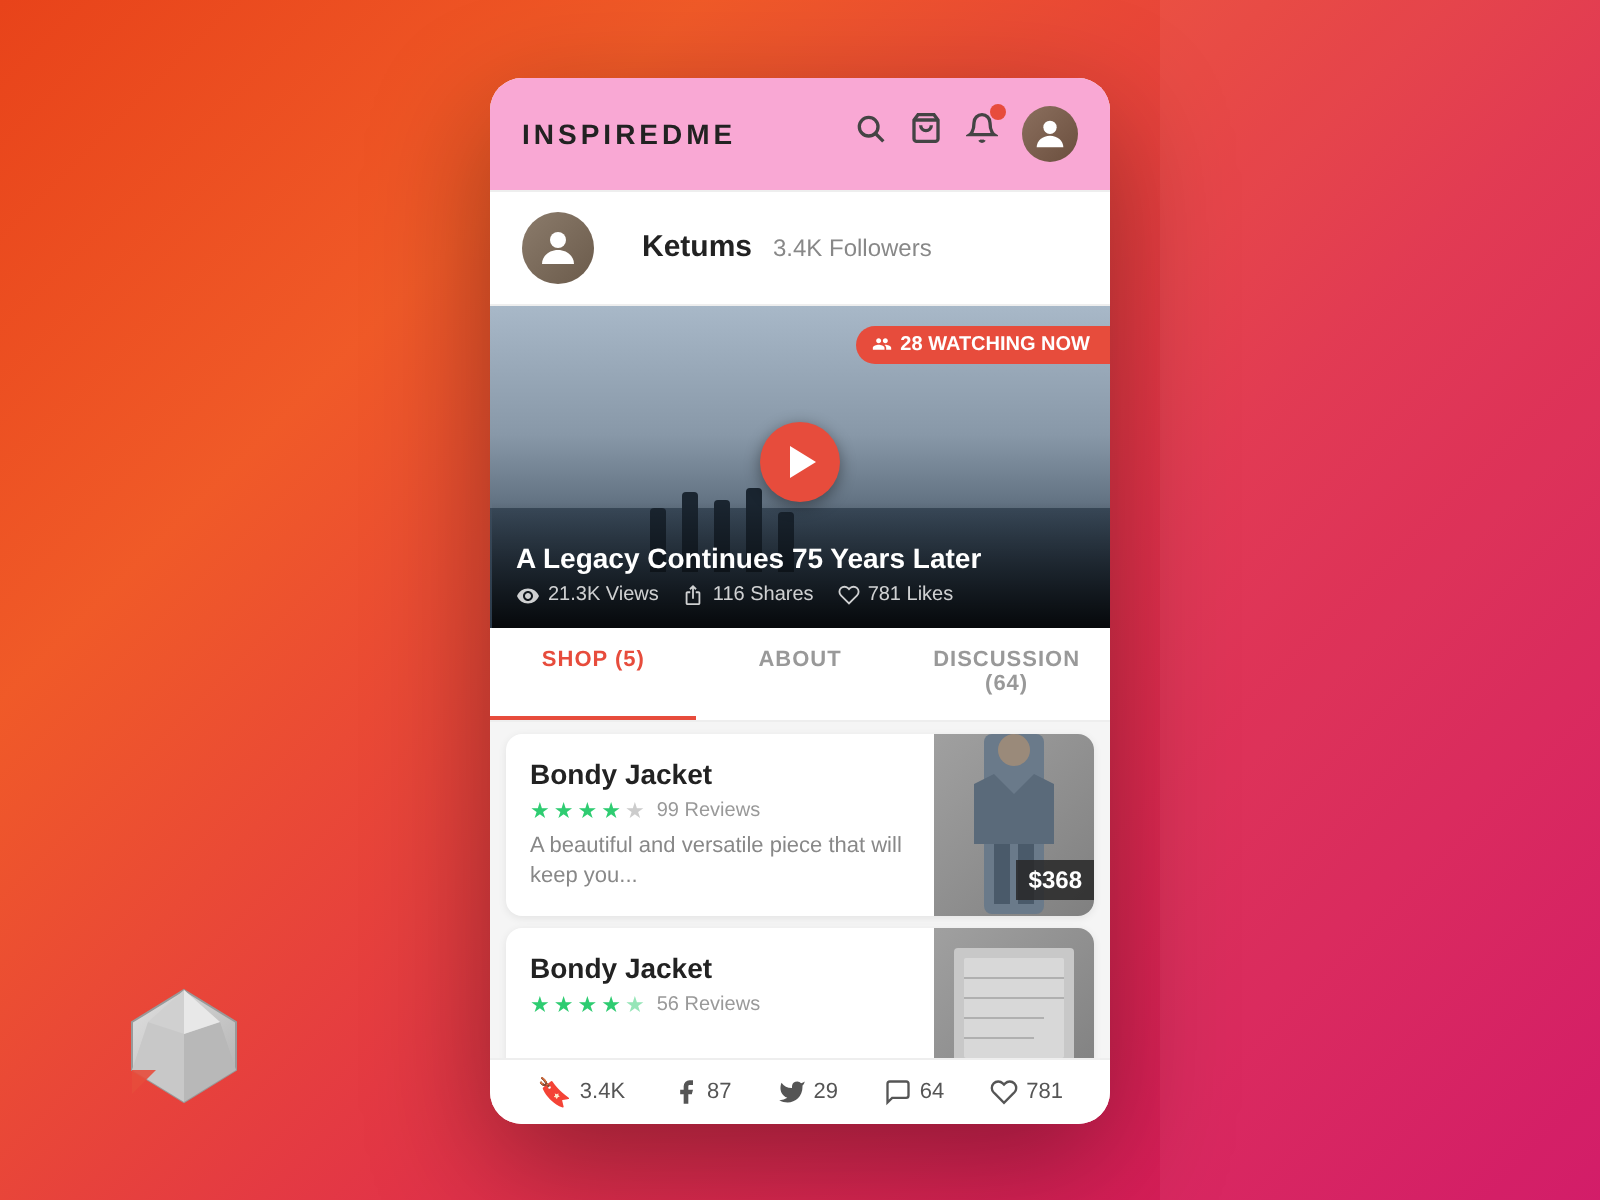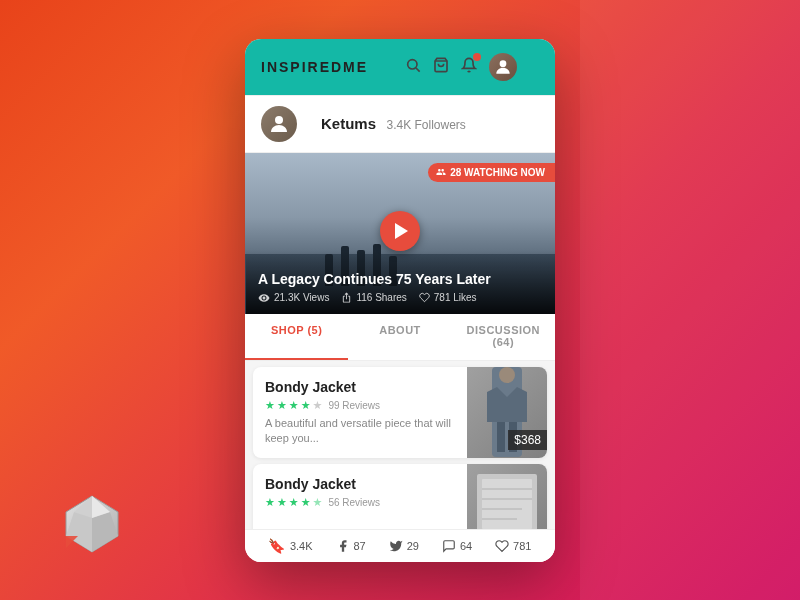--- a/index.html
+++ b/index.html
@@ -43,24 +43,25 @@
       z-index: 10;
       width: 310px;
       background: #f5f5f5;
       border-radius: 16px;
       overflow: hidden;
       box-shadow: 0 20px 60px rgba(0,0,0,0.35);
     }
 
     
     .header {
-      background: #14b8a6;
+      background: #f9a8d4;
       padding: 14px 16px;
       display: flex;
       align-items: center;
+      justify-content: space-between;
       border-bottom: 1px solid #eee;
       gap: 37px;
     }
     .header-logo {
       font-size: 14px;
       font-weight: 700;
       letter-spacing: 2px;
       color: #222;
     }
     .header-icons {
@@ -287,21 +288,21 @@
       align-items: center;
       justify-content: center;
     }
     .price-tag {
       position: absolute;
       bottom: 8px;
       right: 0;
       background: rgba(40,40,40,0.85);
       color: #fff;
       font-size: 12px;
-      font-weight: 400;
+      font-weight: 700;
       padding: 3px 6px;
     }
     
     .jacket-image {
       background: linear-gradient(180deg, #b0b8c0 0%, #808890 100%);
     }
     
     .flatlay-image {
       background: linear-gradient(135deg, #d0d0d0 0%, #b0b0b0 100%);
     }

